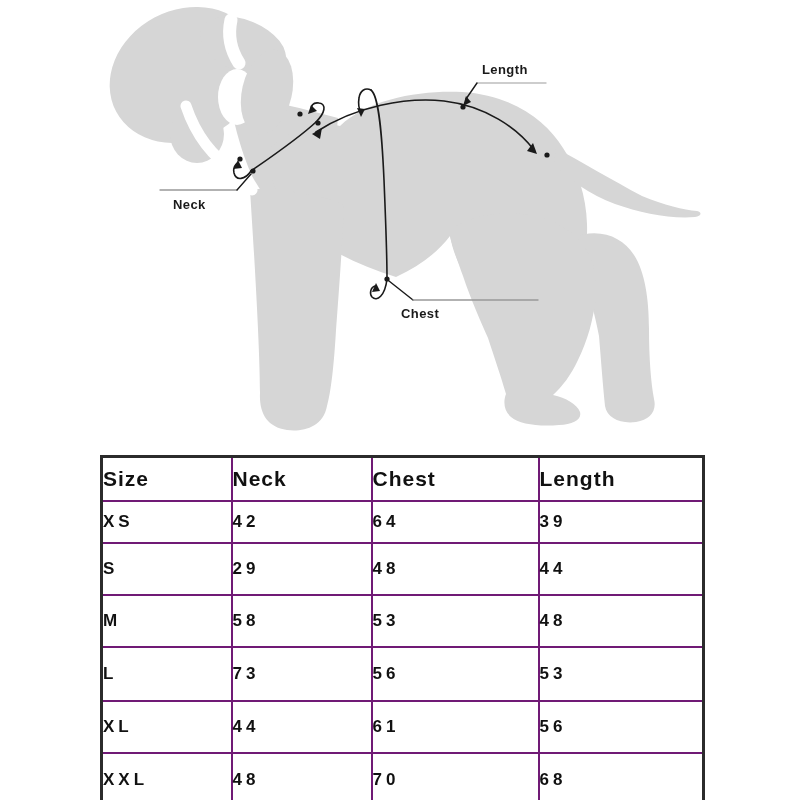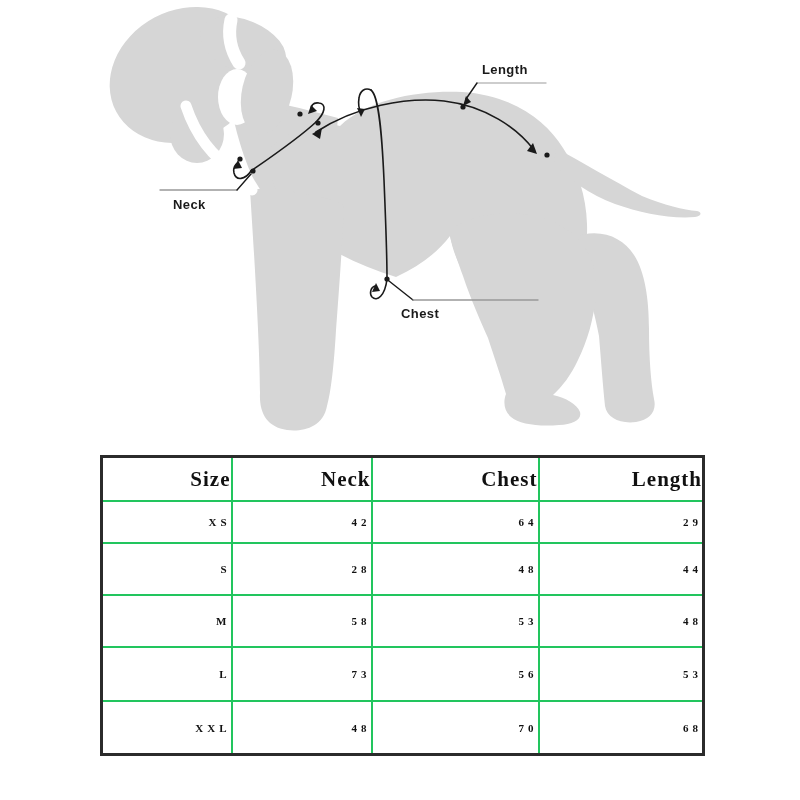--- a/index.html
+++ b/index.html
@@ -6,24 +6,24 @@
   #screen{position:relative;width:800px;height:800px;background:#ffffff;overflow:hidden;
           font-family:"Liberation Sans",sans-serif;}
   
   #dog-diagram{position:absolute;left:0;top:0;}
   .measure-label{font-family:"Liberation Sans",sans-serif;font-weight:bold;font-size:13px;
                  letter-spacing:.4px;fill:#1a1a1a;}
   
   table.size-chart{position:absolute;left:100px;top:455px;width:602px;
                    border-collapse:collapse;table-layout:fixed;
                    border:3px solid #2b2b2b;color:#111;}
-  .size-chart th,.size-chart td{border:2px solid #22c55e;text-align:right;vertical-align:middle;
-                   font-weight:bold;padding:0;font-family:Liberation Serif, serif;}
+  .size-chart th,.size-chart td{border:2px solid #701a75;text-align:left;vertical-align:middle;
+                   font-weight:bold;padding:0;}
   .size-chart thead th{font-size:21px;letter-spacing:1px;height:42px;}
-  .size-chart tbody td{font-size:11px;letter-spacing:4px;height:50px;}
+  .size-chart tbody td{font-size:17px;letter-spacing:4px;height:50px;}
   .size-chart tbody tr:first-child td{height:40px;}
   .size-chart tbody tr:nth-child(4) td{height:52px;}
   .size-chart tbody tr:last-child td{height:51px;}
 </style>
 </head>
 <body>
 
 <div id="screen">
 
   <svg id="dog-diagram" width="800" height="455" viewBox="0 0 800 455">
@@ -117,41 +117,47 @@
         <th>Neck</th>
         <th>Chest</th>
         <th>Length</th>
       </tr>
     </thead>
     <tbody>
       <tr>
         <td>XS</td>
         <td>42</td>
         <td>64</td>
-        <td>29</td>
+        <td>39</td>
       </tr>
       <tr>
         <td>S</td>
-        <td>28</td>
+        <td>29</td>
         <td>48</td>
         <td>44</td>
       </tr>
       <tr>
         <td>M</td>
         <td>58</td>
         <td>53</td>
         <td>48</td>
       </tr>
       <tr>
         <td>L</td>
         <td>73</td>
         <td>56</td>
         <td>53</td>
       </tr>
       <tr>
+        <td>XL</td>
+        <td>44</td>
+        <td>61</td>
+        <td>56</td>
+      </tr>
+      <tr>
         <td>XXL</td>
         <td>48</td>
         <td>70</td>
         <td>68</td>
       </tr>
     </tbody>
   </table>
 </div>
 
 </body></html>

